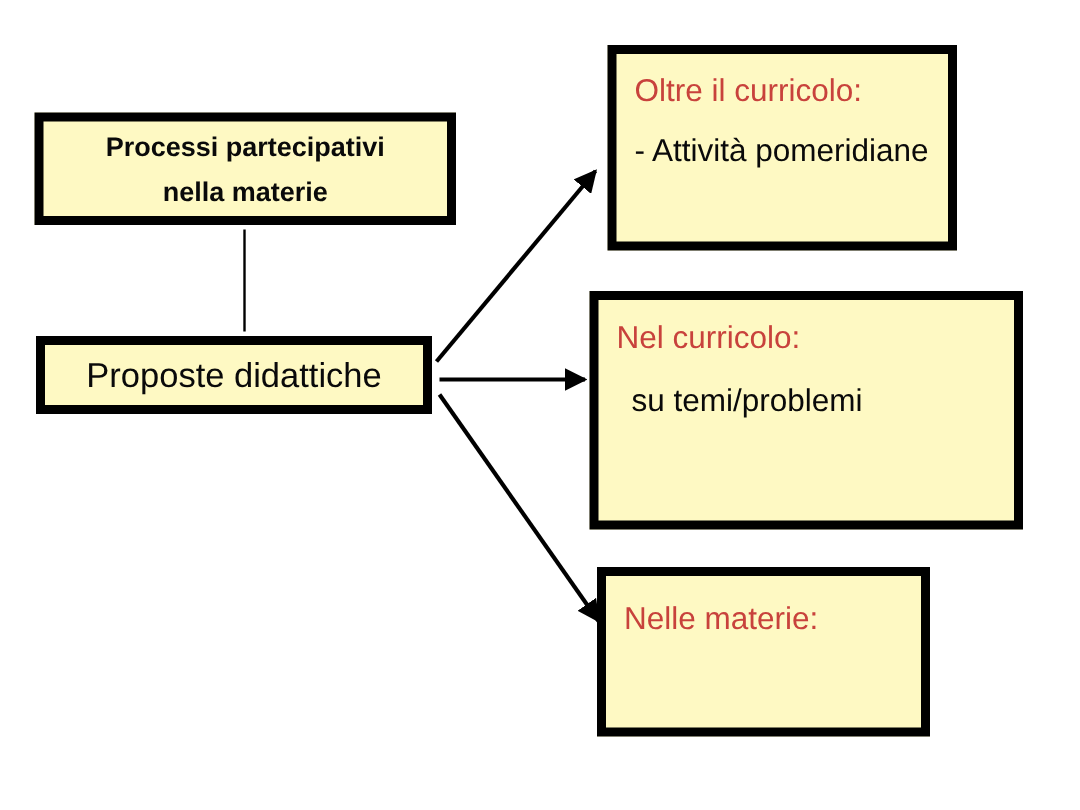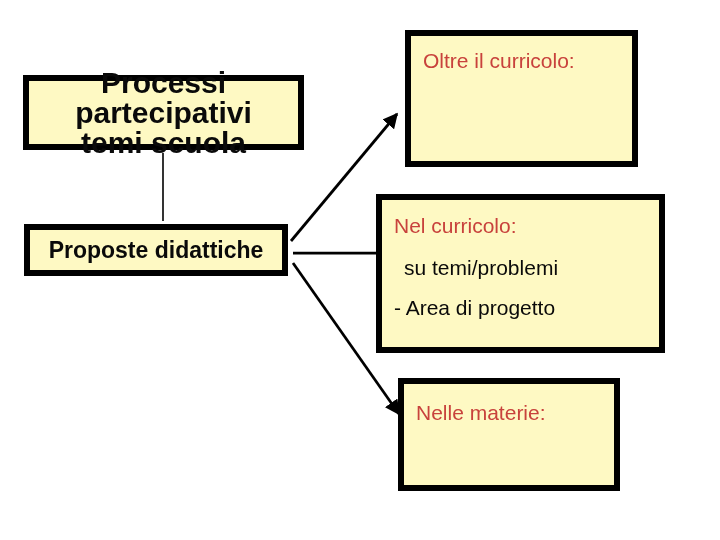--- a/index.html
+++ b/index.html
@@ -5,24 +5,24 @@
   html,body{margin:0;padding:0;background:#fff;}
   #slide{
     position:relative;width:720px;height:540px;background:#ffffff;
     font-family:"Liberation Sans","DejaVu Sans",sans-serif;overflow:hidden;
   }
   .box{
     position:absolute;background:#fef9c3;border:6px solid #000000;
     box-sizing:border-box;color:#0a0a0a;
   }
   .box.centered{display:flex;flex-direction:column;justify-content:center;align-items:center;text-align:center;}
-  #processi-box{left:23px;top:75px;width:281px;height:75px;font-weight:bold;font-size:30px;line-height:30px;}
-  #proposte-box{left:24px;top:224px;width:264px;height:52px;font-weight:bold;font-size:23px;}
+  #processi-box{left:23px;top:75px;width:281px;height:75px;font-weight:bold;font-size:18px;line-height:30px;}
+  #proposte-box{left:24px;top:224px;width:264px;height:52px;font-weight:normal;font-size:23px;}
   #oltre-box{left:405px;top:30px;width:233px;height:137px;padding:12px 0 0 12px;}
-  #nel-box{left:376px;top:194px;width:289px;height:159px;padding:13px 0 0 12px;}
+  #nel-box{left:393px;top:194px;width:289px;height:159px;padding:13px 0 0 12px;}
   #materie-box{left:398px;top:378px;width:222px;height:113px;padding:16px 0 0 12px;}
   .line{font-size:21px;line-height:26px;white-space:nowrap;margin-top:14px;color:#0a0a0a;}
   .line:first-child{margin-top:0;}
   .line.title{color:#c8423c;}
   .line.cont{margin-top:16px;padding-left:10px;}
   svg.connectors{position:absolute;left:0;top:0;width:720px;height:540px;pointer-events:none;}
 </style>
 </head>
 <body>
 
@@ -35,34 +35,34 @@
       </marker>
     </defs>
     <line x1="163" y1="153" x2="163" y2="221" stroke="#000" stroke-width="1.6"></line>
     <line x1="291" y1="241" x2="397" y2="114" stroke="#000" stroke-width="2.75" marker-end="url(#ah)"></line>
     <line x1="293" y1="253" x2="390" y2="253" stroke="#000" stroke-width="2.75" marker-end="url(#ah)"></line>
     <line x1="293" y1="263" x2="399" y2="414" stroke="#000" stroke-width="2.75" marker-end="url(#ah)"></line>
   </svg>
 
   <div id="processi-box" class="box centered">
     <div>Processi partecipativi</div>
-    <div>temi scuola</div>
+    <div>nella materie</div>
   </div>
 
   <div id="proposte-box" class="box centered">
     <div>Proposte didattiche</div>
   </div>
 
   <div id="oltre-box" class="box">
     <div class="line title">Oltre il curricolo:</div>
+    <div class="line">- Attività pomeridiane</div>
   </div>
 
   <div id="nel-box" class="box">
     <div class="line title">Nel curricolo:</div>
     <div class="line cont">su temi/problemi</div>
-    <div class="line">- Area di progetto</div>
   </div>
 
   <div id="materie-box" class="box">
     <div class="line title">Nelle materie:</div>
   </div>
 
 </div>
 
 </body></html>

